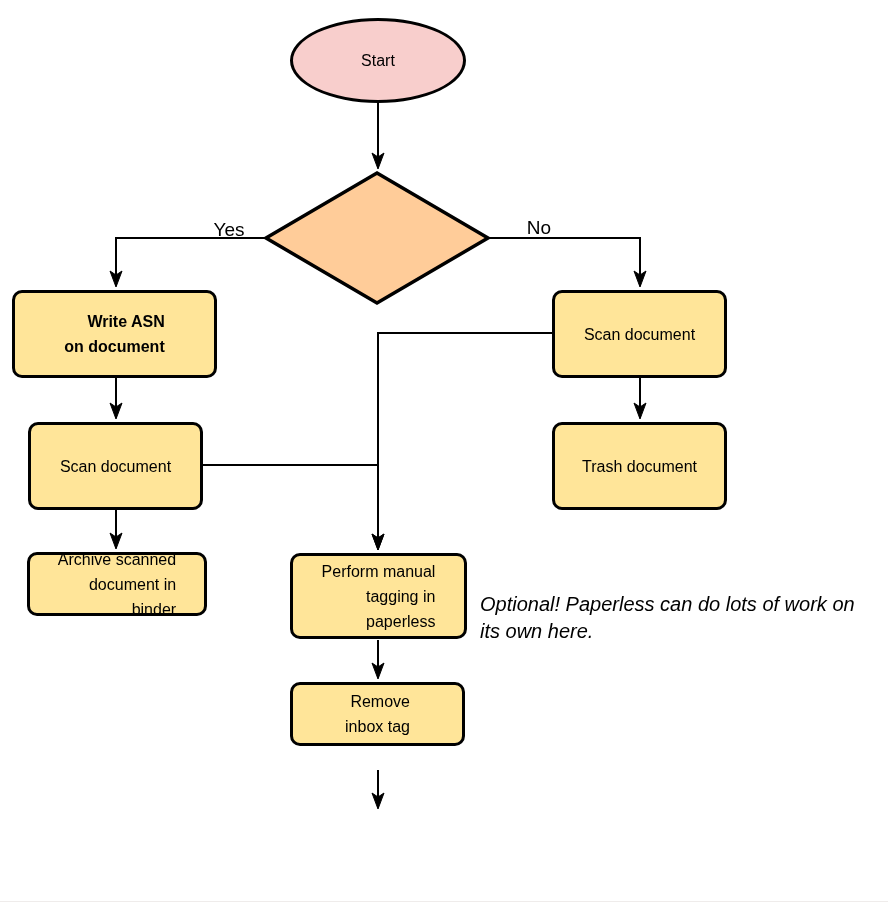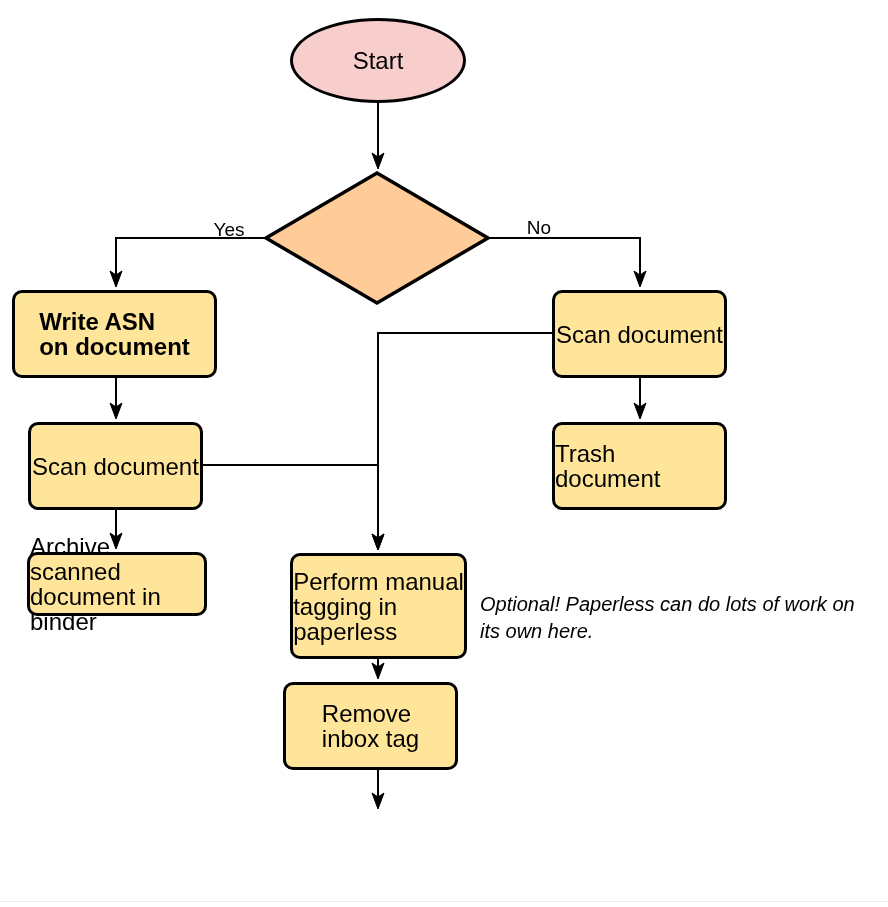--- a/index.html
+++ b/index.html
@@ -8,22 +8,22 @@
     width: 888px; height: 907px;
     background: #ffffff;
     font-family: "Liberation Sans", sans-serif;
     color: #000;
     overflow: hidden;
   }
   svg.edges { position: absolute; left: 0; top: 0; width: 888px; height: 907px; }
   .node {
     position: absolute;
     display: flex; align-items: center; justify-content: center;
-    text-align: left;
-    font-size: 24px; line-height: 25px;
+    text-align: right;
+    font-size: 16px; line-height: 25px;
     white-space: pre-line;
     box-sizing: border-box;
   }
   .terminator {
     border: 3px solid #000;
     border-radius: 50%;
     background: #F8CECC;
   }
   .process {
     border: 3px solid #000;
@@ -103,26 +103,26 @@
 binder</span>
   </div>
 
   <div class="node process" style="left:552px; top:290px; width:175px; height:88px;">
     <span>Scan document</span>
   </div>
   <div class="node process" style="left:552px; top:422px; width:175px; height:88px;">
     <span>Trash document</span>
   </div>
 
-  <div class="node process" style="left:290px; top:553px; width:177px; height:106px;">
+  <div class="node process" style="left:290px; top:553px; width:177px; height:86px;">
     <span>Perform manual
 tagging in
 paperless</span>
   </div>
-  <div class="node process" style="left:283px; top:682px; width:175px; height:88px;">
+  <div class="node process" style="left:290px; top:682px; width:175px; height:64px;">
     <span>Remove
 inbox tag</span>
   </div>
 
 
   <div class="annotation" style="left:480px; top:591px; width:420px;">Optional! Paperless can do lots of work on
 its own here.</div>
 
   <div class="bottom-edge-line"></div>
 

